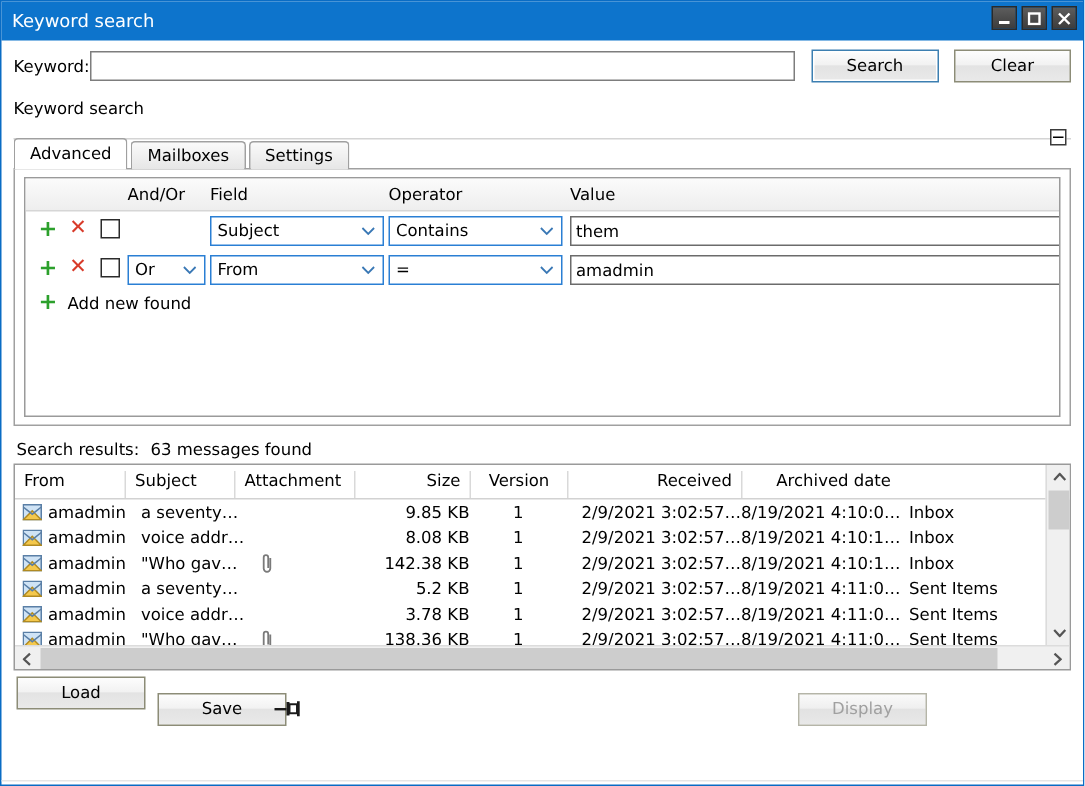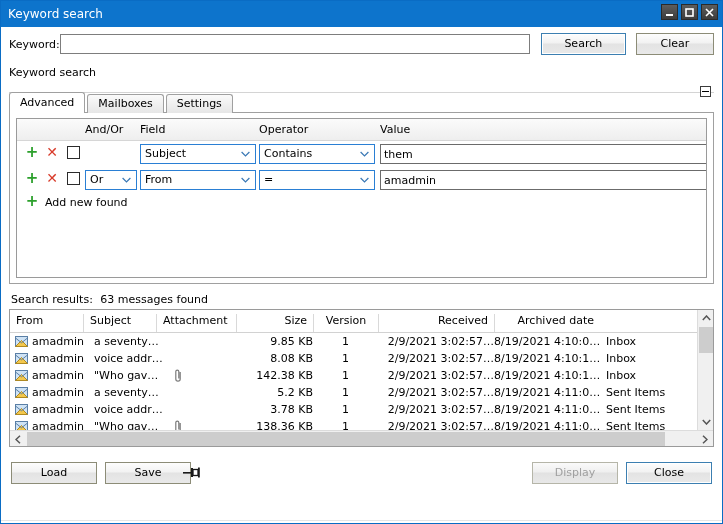--- a/index.html
+++ b/index.html
@@ -383,21 +383,21 @@
     cursor: pointer;
   }
   #hscroll-left  { position: absolute; left: 0; top: 0; }
   #hscroll-right { position: absolute; right: 0; top: 0; }
   
   #footer {
     flex: 1 1 auto;
     position: relative;
     padding: 0 8px;
   }
-  #load-button  { position: absolute; left: 10px;  top: 15px; width: 86px; }
+  #load-button  { position: absolute; left: 10px;  top: 4px; width: 86px; }
   #save-button  { position: absolute; left: 104px; top: 15px; width: 86px; }
   #pin-icon     { position: absolute; left: 181px; top: 17px; width: 20px; height: 17px; cursor: pointer; }
   #display-button { position: absolute; right: 104px; top: 15px; width: 86px; }
   #close-button   { position: absolute; right: 10px;  top: 15px; width: 86px; }
   #footer-rule {
     position: absolute;
     left: 0; right: 0; bottom: 2px;
     height: 1px;
     background: #e5e5e5;
   }
@@ -679,17 +679,16 @@
     <button class="btn" id="save-button">Save</button>
     <div id="pin-icon">
       <svg width="20" height="17" viewBox="0 0 20 17">
         <rect x="1" y="8" width="8" height="1.6" fill="#1a1a1a"></rect>
         <rect x="9" y="4" width="2" height="9" fill="#1a1a1a"></rect>
         <rect x="11" y="5.5" width="5" height="6" fill="#ffffff" stroke="#1a1a1a" stroke-width="1.3"></rect>
         <rect x="16" y="3.5" width="1.8" height="10" fill="#1a1a1a"></rect>
       </svg>
     </div>
     <button class="btn disabled" id="display-button" disabled="">Display</button>
-    <button class="btn focused" id="close-button">Close</button>
     <div id="footer-rule"></div>
   </div>
 
 </div>
 
 </body></html>

